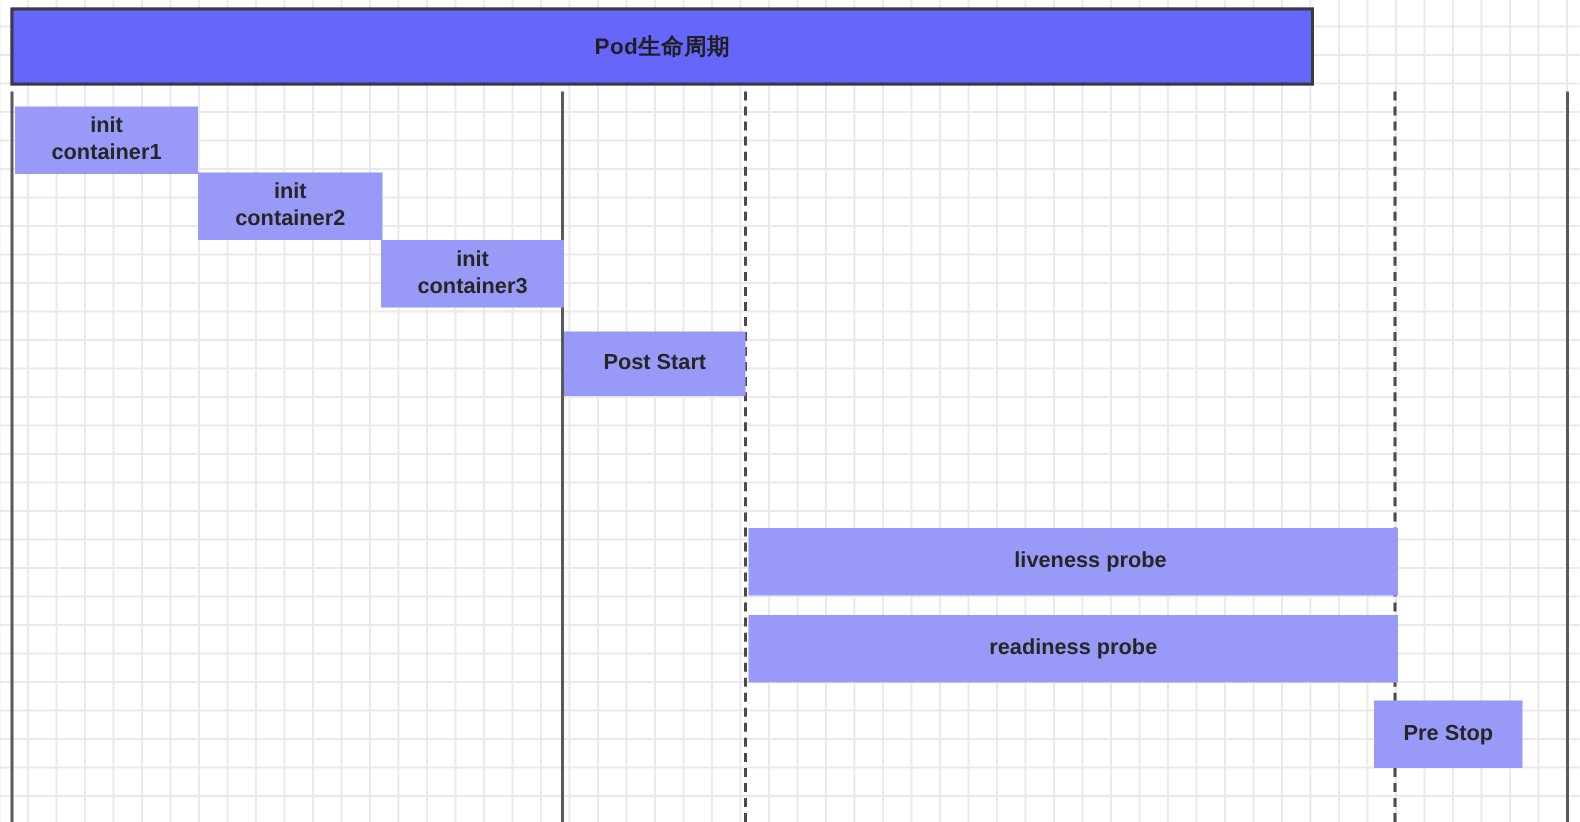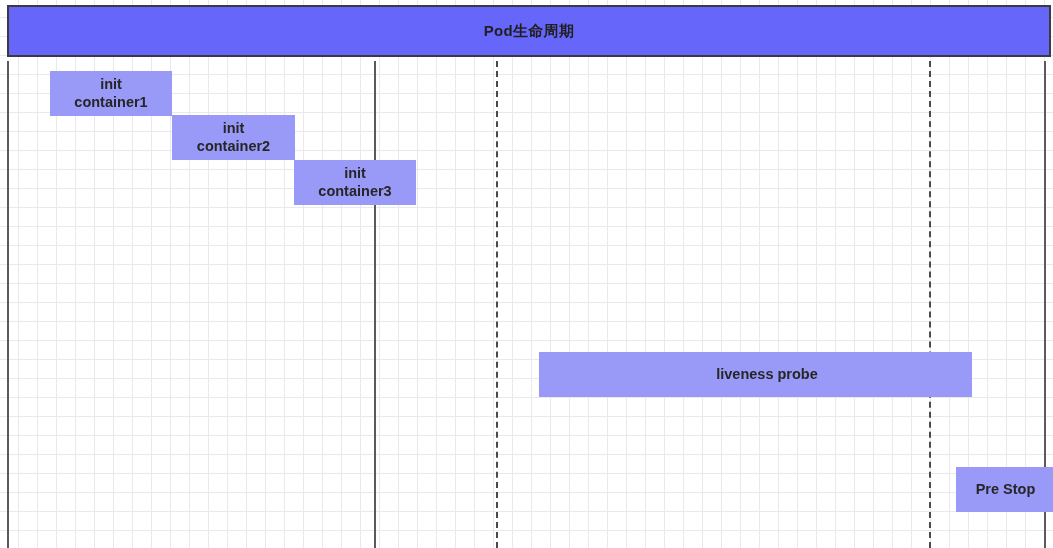--- a/index.html
+++ b/index.html
@@ -46,29 +46,28 @@
     background:#9999f8;
     display:flex;
     align-items:center;
     justify-content:center;
     text-align:center;
     color:#262626;
     font-weight:bold;
     font-size:14.5px;
     line-height:1.22;
     white-space:pre-line;
-    margin-left:40px;
   }
 </style>
 </head>
 <body>
 
 <div id="canvas">
 
-  <div class="title-bar" style="left:7px;top:5px;width:1044px;height:52px;justify-content:center;">
+  <div class="title-bar" style="left:7px;top:5px;width:869px;height:52px;justify-content:center;">
     <span>Pod生命周期</span>
   </div>
 
   <div class="vline" style="left:7px;top:61px;height:487px;"></div>
   <div class="vline" style="left:374px;top:61px;height:487px;"></div>
   <div class="vline dashed" style="left:496px;top:61px;height:487px;"></div>
   <div class="vline dashed" style="left:929px;top:61px;height:487px;"></div>
   <div class="vline" style="left:1044px;top:61px;height:487px;"></div>
 
   <div class="bar" style="left:10px;top:71px;width:122px;height:45px;">
@@ -79,24 +78,30 @@
   <div class="bar" style="left:132px;top:115px;width:123px;height:45px;">
     <span>init
 container2</span>
   </div>
 
   <div class="bar" style="left:254px;top:160px;width:122px;height:45px;">
     <span>init
 container3</span>
   </div>
 
+  <div class="bar" style="left:376px;top:221px;width:121px;height:43px;">
+    <span>Post Start</span>
+  </div>
 
 
   <div class="bar" style="left:499px;top:352px;width:433px;height:45px;padding-left:23px;">
     <span>liveness probe</span>
   </div>
 
+  <div class="bar" style="left:499px;top:410px;width:433px;height:45px;">
+    <span>readiness probe</span>
+  </div>
 
   <div class="bar" style="left:916px;top:467px;width:99px;height:45px;">
     <span>Pre Stop</span>
   </div>
 
 </div>
 
 </body></html>

